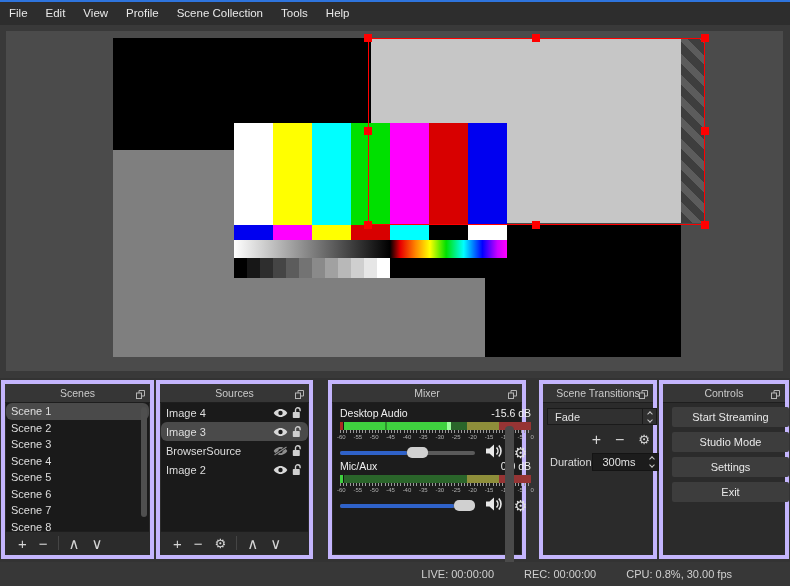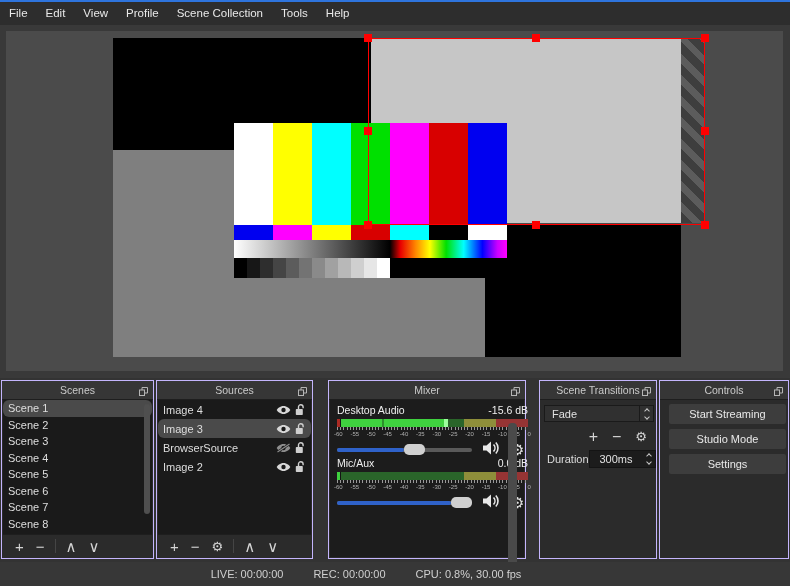--- a/index.html
+++ b/index.html
@@ -42,21 +42,21 @@
       #b8b8b8 66.67% 75%, #cfcfcf 75% 83.33%, #e6e6e6 83.33% 91.67%, #fff 91.67% 100%); }
   .row4-black { width:117px; height:100%; background:#000; }
   
   .sel-box { left:362px; top:7px; width:337px; height:187px; border:1.5px solid #ff0000; }
   .hnd { position:absolute; width:8px; height:8px; background:#ff0000; }
   .h-tl{left:-5px;top:-5px} .h-tm{left:163px;top:-5px} .h-tr{right:-5px;top:-5px}
   .h-ml{left:-5px;top:88px} .h-mr{right:-5px;top:88px}
   .h-bl{left:-5px;bottom:-5px} .h-bm{left:163px;bottom:-5px} .h-br{right:-5px;bottom:-5px}
   
   .docks { position:absolute; left:0; top:378px; width:790px; height:184px; background:#333333; }
-  .panel { position:absolute; top:2px; height:179px; background:#2b2b2b; border:1px solid #c4b5fd; }
+  .panel { position:absolute; top:2px; height:179px; background:#2b2b2b; border:4px solid #c4b5fd; }
   .panel-header { position:relative; height:19px; background:#363636; border-bottom:1px solid #1e1e1e;
                   display:flex; align-items:center; justify-content:center; font-size:10.5px; color:#cacaca; }
   .dock-icon { position:absolute; right:5px; top:5px; }
   .p-scenes   { left:1px;   width:153px; }
   .p-sources  { left:156px; width:157px; }
   .p-mixer    { left:328px; width:198px; }
   .p-trans    { left:539px; width:118px; }
   .p-controls { left:659px; width:130px; }
   .list { position:absolute; left:1px; right:1px; top:19px; bottom:24px; background:#1a1a1a; overflow:hidden; }
   .list-row { height:16.5px; line-height:16.5px; padding-left:5px; font-size:11px; color:#dedede; white-space:nowrap; }
@@ -104,21 +104,21 @@
           border:1px solid #141414; display:flex; align-items:center; font-size:11px; color:#e2e2e2; }
   .spin .val { flex:1; text-align:center; }
   .spin-arrows { width:13px; height:100%; display:flex; flex-direction:column; align-items:center;
                  justify-content:center; gap:2px; }
   
   .ctl-btns { position:absolute; left:9px; top:23px; width:117px; display:flex; flex-direction:column; gap:5px; }
   .btn { height:20px; background:#3d3d3d; border-radius:2px; font-size:11px; color:#e8e8e8;
          display:flex; align-items:center; justify-content:center; cursor:default; }
   
   .statusbar { position:absolute; left:0; top:562px; width:790px; height:24px; background:#373737;
-               display:flex; align-items:center; justify-content:center; gap:30px;
+               display:flex; align-items:center; justify-content:flex-end; gap:30px;
                padding-right:58px; font-size:11px; color:#d0d0d0; }
 </style>
 </head>
 <body>
 
 <div class="app">
 
   <div class="top-accent"></div>
 
   <div class="menubar">
@@ -430,20 +430,21 @@
           <svg width="9" height="9" viewBox="0 0 9 9">
               <rect x="0.5" y="3" width="5" height="5.5" fill="none" stroke="#b5b5b5"></rect>
               <path d="M3 3 V0.5 H8.5 V6 H5.5" fill="none" stroke="#b5b5b5"></path>
             </svg>
         </span>
       </div>
       <div class="ctl-btns">
         <div class="btn">Start Streaming</div>
         <div class="btn">Studio Mode</div>
         <div class="btn">Settings</div>
+        <div class="btn">Exit</div>
       </div>
     </div>
 
   </div>
 
   <div class="statusbar">
     <span>LIVE: 00:00:00</span>
     <span>REC: 00:00:00</span>
     <span>CPU: 0.8%, 30.00 fps</span>
   </div>

